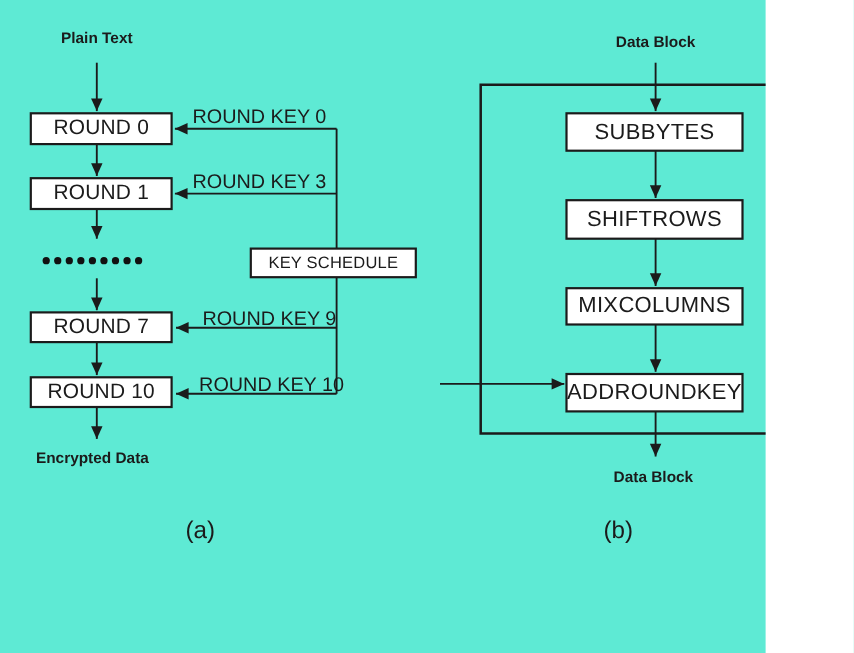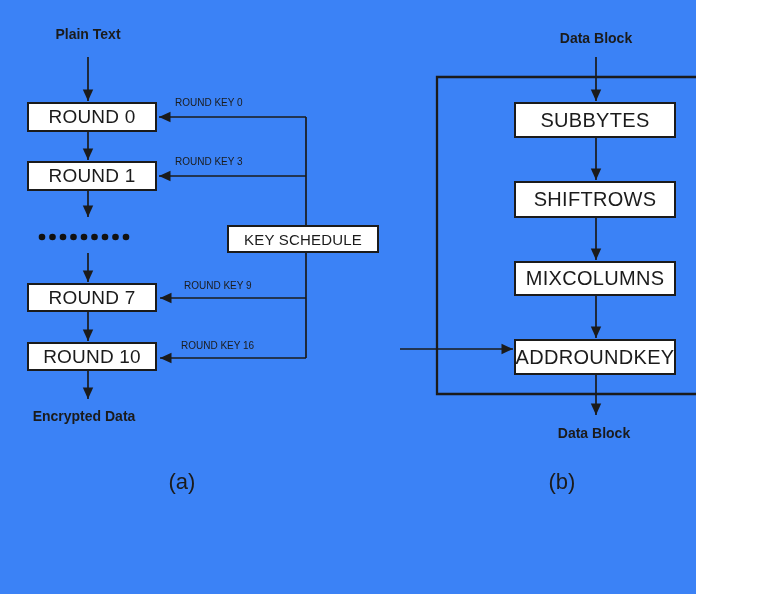--- a/index.html
+++ b/index.html
@@ -4,21 +4,21 @@
 <style>
   html, body {
     margin: 0;
     padding: 0;
     background: #ffffff;
   }
   #figure-root {
     position: relative;
     width: 696px;
     height: 594px;
-    background: #3b82f6;
+    background: #5eead4;
     font-family: "Liberation Sans", sans-serif;
     color: #1b1b1b;
     overflow: hidden;
   }
   #diagram-canvas {
     position: absolute;
     left: 0;
     top: 0;
   }
   .lbl {
@@ -42,21 +42,21 @@
     letter-spacing: 0.2px;
   }
   .stage-label {
     font-size: 20px;
     letter-spacing: 0.3px;
   }
   .ks-label {
     font-size: 15px;
   }
   .rk-label {
-    font-size: 10px;
+    font-size: 18px;
   }
   .panel-letter {
     font-size: 22px;
     text-align: center;
   }
   .caption {
     position: absolute;
     left: 8px;
     top: 519px;
     width: 762px;
@@ -147,21 +147,21 @@
   <div class="lbl bold-io" style="left:30px; top:27px; width:116px;">Plain Text</div>
 
   <div class="box-label" style="left:28px; top:103px; width:128px; height:28px;">ROUND 0</div>
   <div class="box-label" style="left:28px; top:162px; width:128px; height:28px;">ROUND 1</div>
   <div class="box-label" style="left:28px; top:284px; width:128px; height:27px;">ROUND 7</div>
   <div class="box-label" style="left:28px; top:343px; width:128px; height:27px;">ROUND 10</div>
 
   <div class="lbl rk-label" style="left:175px; top:97px;">ROUND KEY 0</div>
   <div class="lbl rk-label" style="left:175px; top:156px;">ROUND KEY 3</div>
   <div class="lbl rk-label" style="left:184px; top:280px;">ROUND KEY 9</div>
-  <div class="lbl rk-label" style="left:181px; top:340px;">ROUND KEY 16</div>
+  <div class="lbl rk-label" style="left:181px; top:340px;">ROUND KEY 10</div>
 
   <div class="box-label ks-label" style="left:228px; top:226px; width:150px; height:26px;">KEY SCHEDULE</div>
 
   <div class="lbl bold-io" style="left:18px; top:409px; width:132px;">Encrypted Data</div>
 
   <div class="lbl bold-io" style="left:536px; top:31px; width:120px;">Data Block</div>
 
   <div class="box-label stage-label" style="left:515px; top:103px; width:160px; height:34px;">SUBBYTES</div>
   <div class="box-label stage-label" style="left:515px; top:182px; width:160px; height:35px;">SHIFTROWS</div>
   <div class="box-label stage-label" style="left:515px; top:262px; width:160px; height:33px;">MIXCOLUMNS</div>

